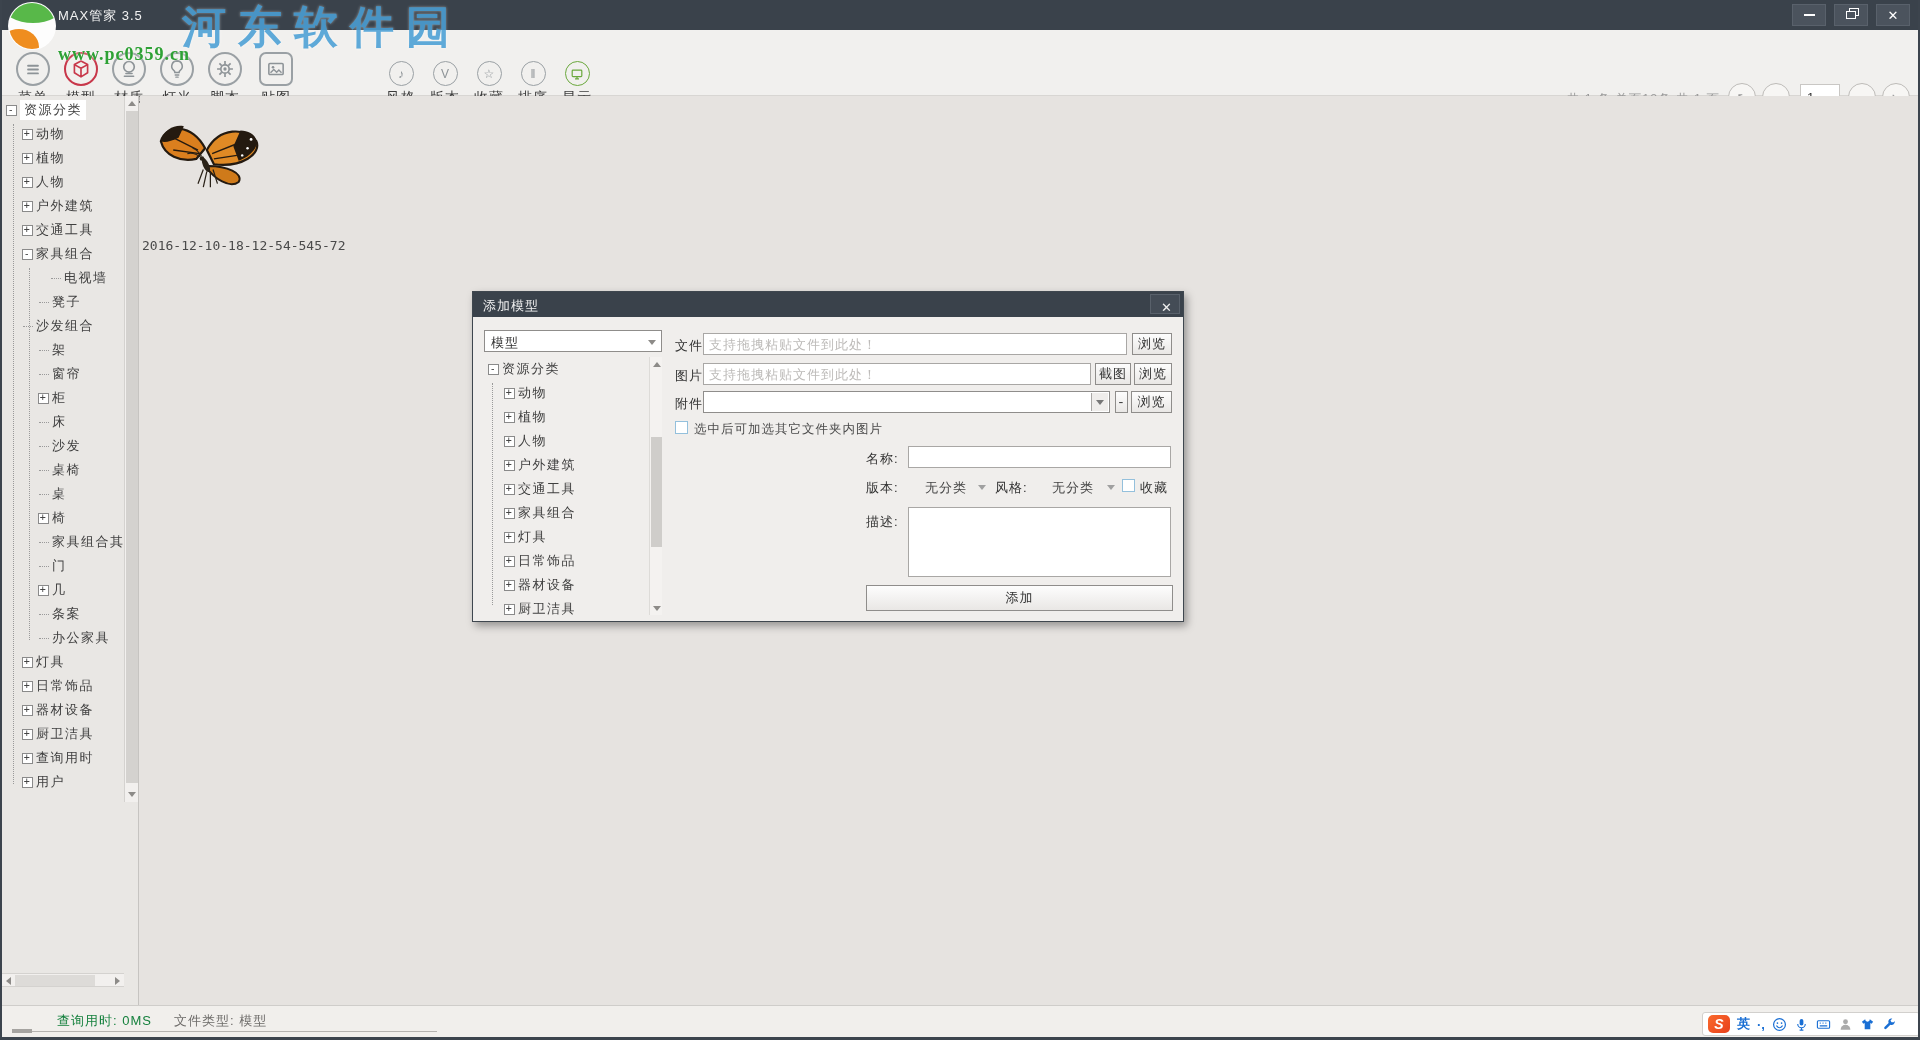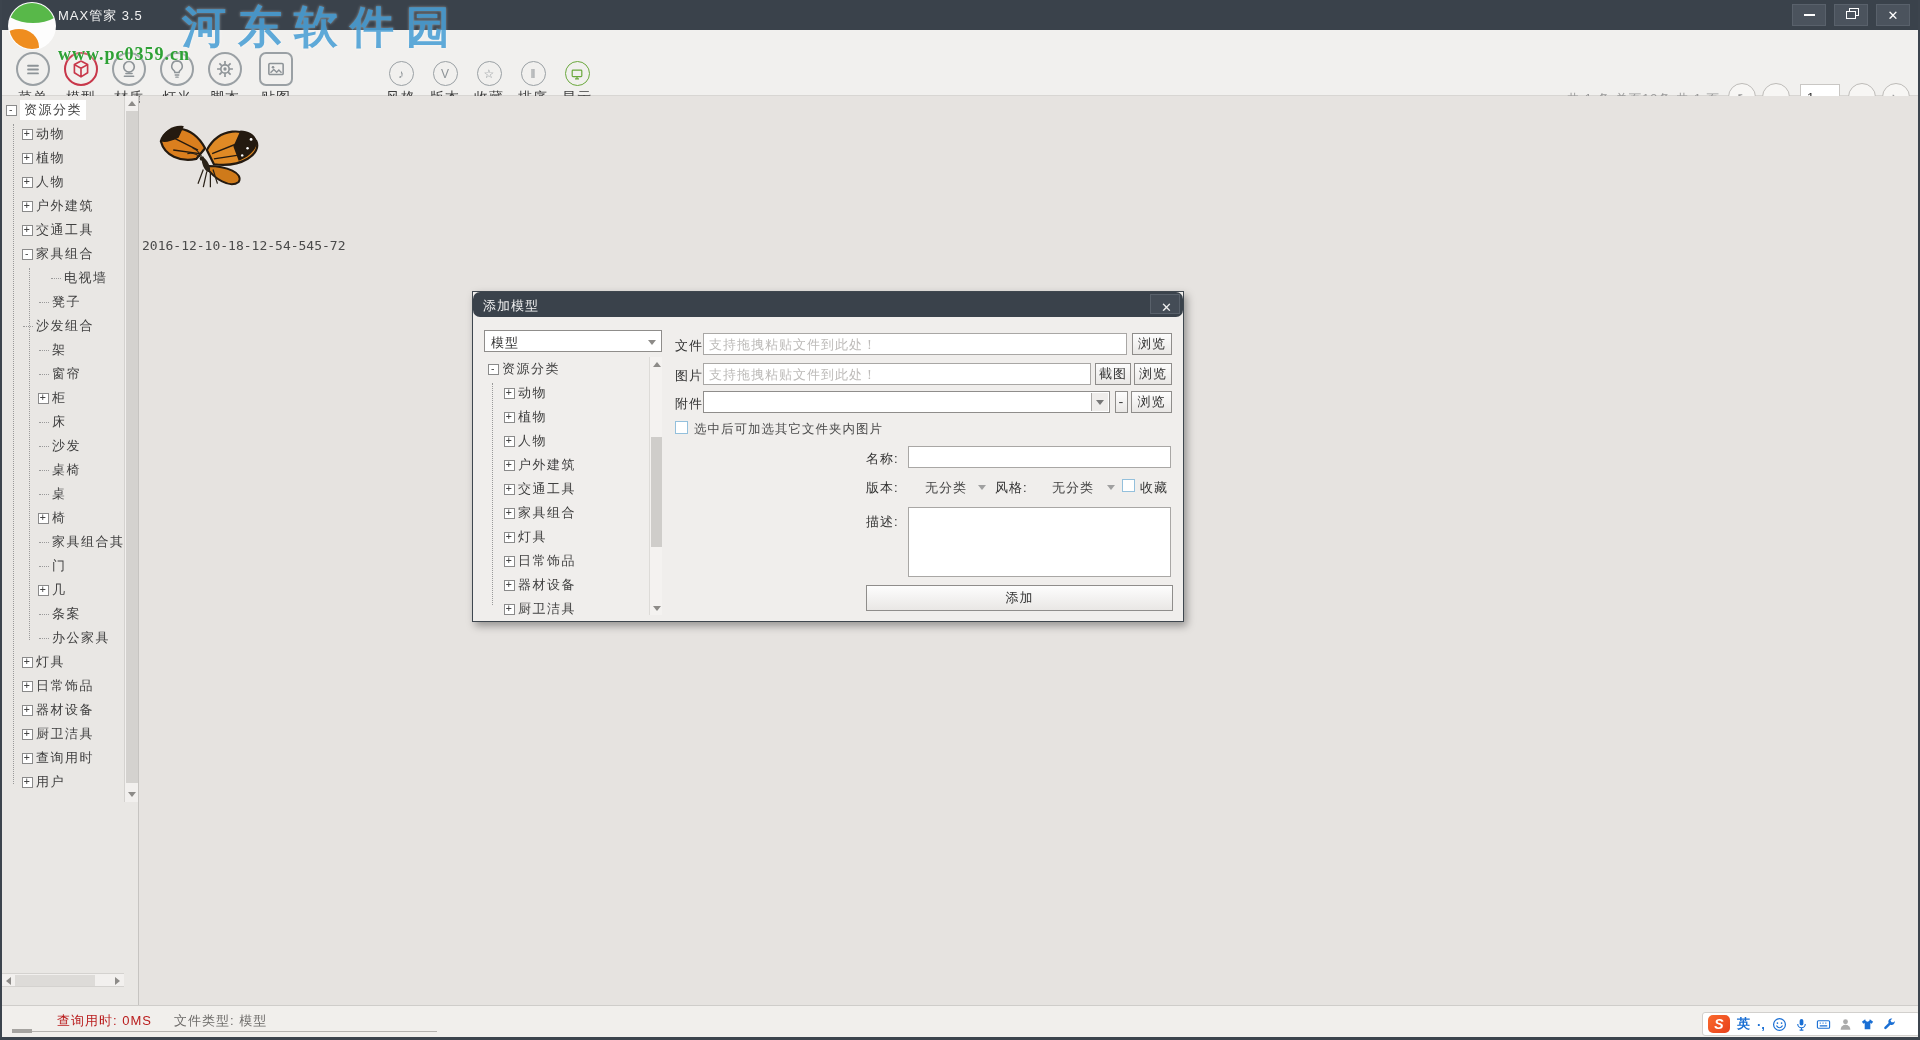--- a/index.html
+++ b/index.html
@@ -57,28 +57,28 @@
   .tri-left{width:0;height:0;border-top:4px solid transparent;border-bottom:4px solid transparent;border-right:5px solid #8d8b88;}
   .tri-right{width:0;height:0;border-top:4px solid transparent;border-bottom:4px solid transparent;border-left:5px solid #8d8b88;}
   .hscroll{position:absolute;left:0;top:877px;width:122px;height:14px;background:#f2f0ee;border-top:1px solid #d4d2cf;border-bottom:1px solid #d4d2cf;}
   .hthumb{position:absolute;left:13px;top:1px;width:80px;height:11px;background:#dddbd8;}
   
   .main{position:absolute;left:138px;top:96px;width:1782px;height:909px;background:#e6e3e0;}
   .thumb{position:absolute;left:12px;top:24px;width:115px;height:80px;cursor:pointer;}
   .thumb-caption{position:absolute;left:2px;top:142px;font-family:"DejaVu Sans Mono",monospace;font-size:13px;color:#4a4a4a;cursor:pointer;}
   
   .statusbar{position:absolute;left:0;top:1005px;width:100%;height:32px;background:#f1efec;border-top:1px solid #cfcdca;}
-  .st-query{position:absolute;left:55px;top:6px;font-size:13px;color:#b91c1c;letter-spacing:1px;}
+  .st-query{position:absolute;left:55px;top:6px;font-size:13px;color:#15803d;letter-spacing:1px;}
   .st-type{position:absolute;left:172px;top:6px;font-size:13px;color:#6e6c6a;letter-spacing:1px;}
   .st-line{position:absolute;left:10px;top:25px;width:425px;height:1px;background:#b5b3b0;}
   .st-chip{position:absolute;left:10px;top:23px;width:20px;height:4px;background:#a5a3a0;}
   
   .dialog{position:absolute;left:470px;top:291px;width:712px;height:331px;background:#f0eeec;border:1px solid #3f474f;
           box-shadow:3px 4px 8px rgba(0,0,0,.35);}
-  .dlg-title{position:absolute;left:0;top:0;width:100%;height:25px;background:#3a424b;border-radius:7px;}
+  .dlg-title{position:absolute;left:0;top:0;width:100%;height:25px;background:#3a424b;}
   .dlg-title span{position:absolute;left:10px;top:5px;color:#f0f0f0;font-size:13px;letter-spacing:1px;}
   .dlg-close{position:absolute;right:3px;top:2px;width:30px;height:20px;background:#444c56;border:1px solid #59616b;
              color:#fff;font-size:12px;font-weight:bold;display:flex;align-items:center;justify-content:center;cursor:pointer;}
   .dlg-body{position:absolute;left:0;top:25px;width:710px;height:304px;}
   .combo{position:absolute;background:#fff;border:1px solid #8f8d8b;font-size:13px;color:#333;}
   .combo .ctext{position:absolute;left:6px;top:3px;letter-spacing:1px;}
   .combo .carr{position:absolute;right:5px;top:9px;width:0;height:0;border-left:4px solid transparent;border-right:4px solid transparent;border-top:5px solid #8d8b88;}
   .dlg-tree{position:absolute;left:11px;top:40px;width:178px;height:258px;}
   .dlg-tree .tree{width:164px;}
   .dlg-vscroll{position:absolute;right:0;top:0;width:13px;height:258px;background:#f4f2f0;border-left:1px solid #dddbd8;}

